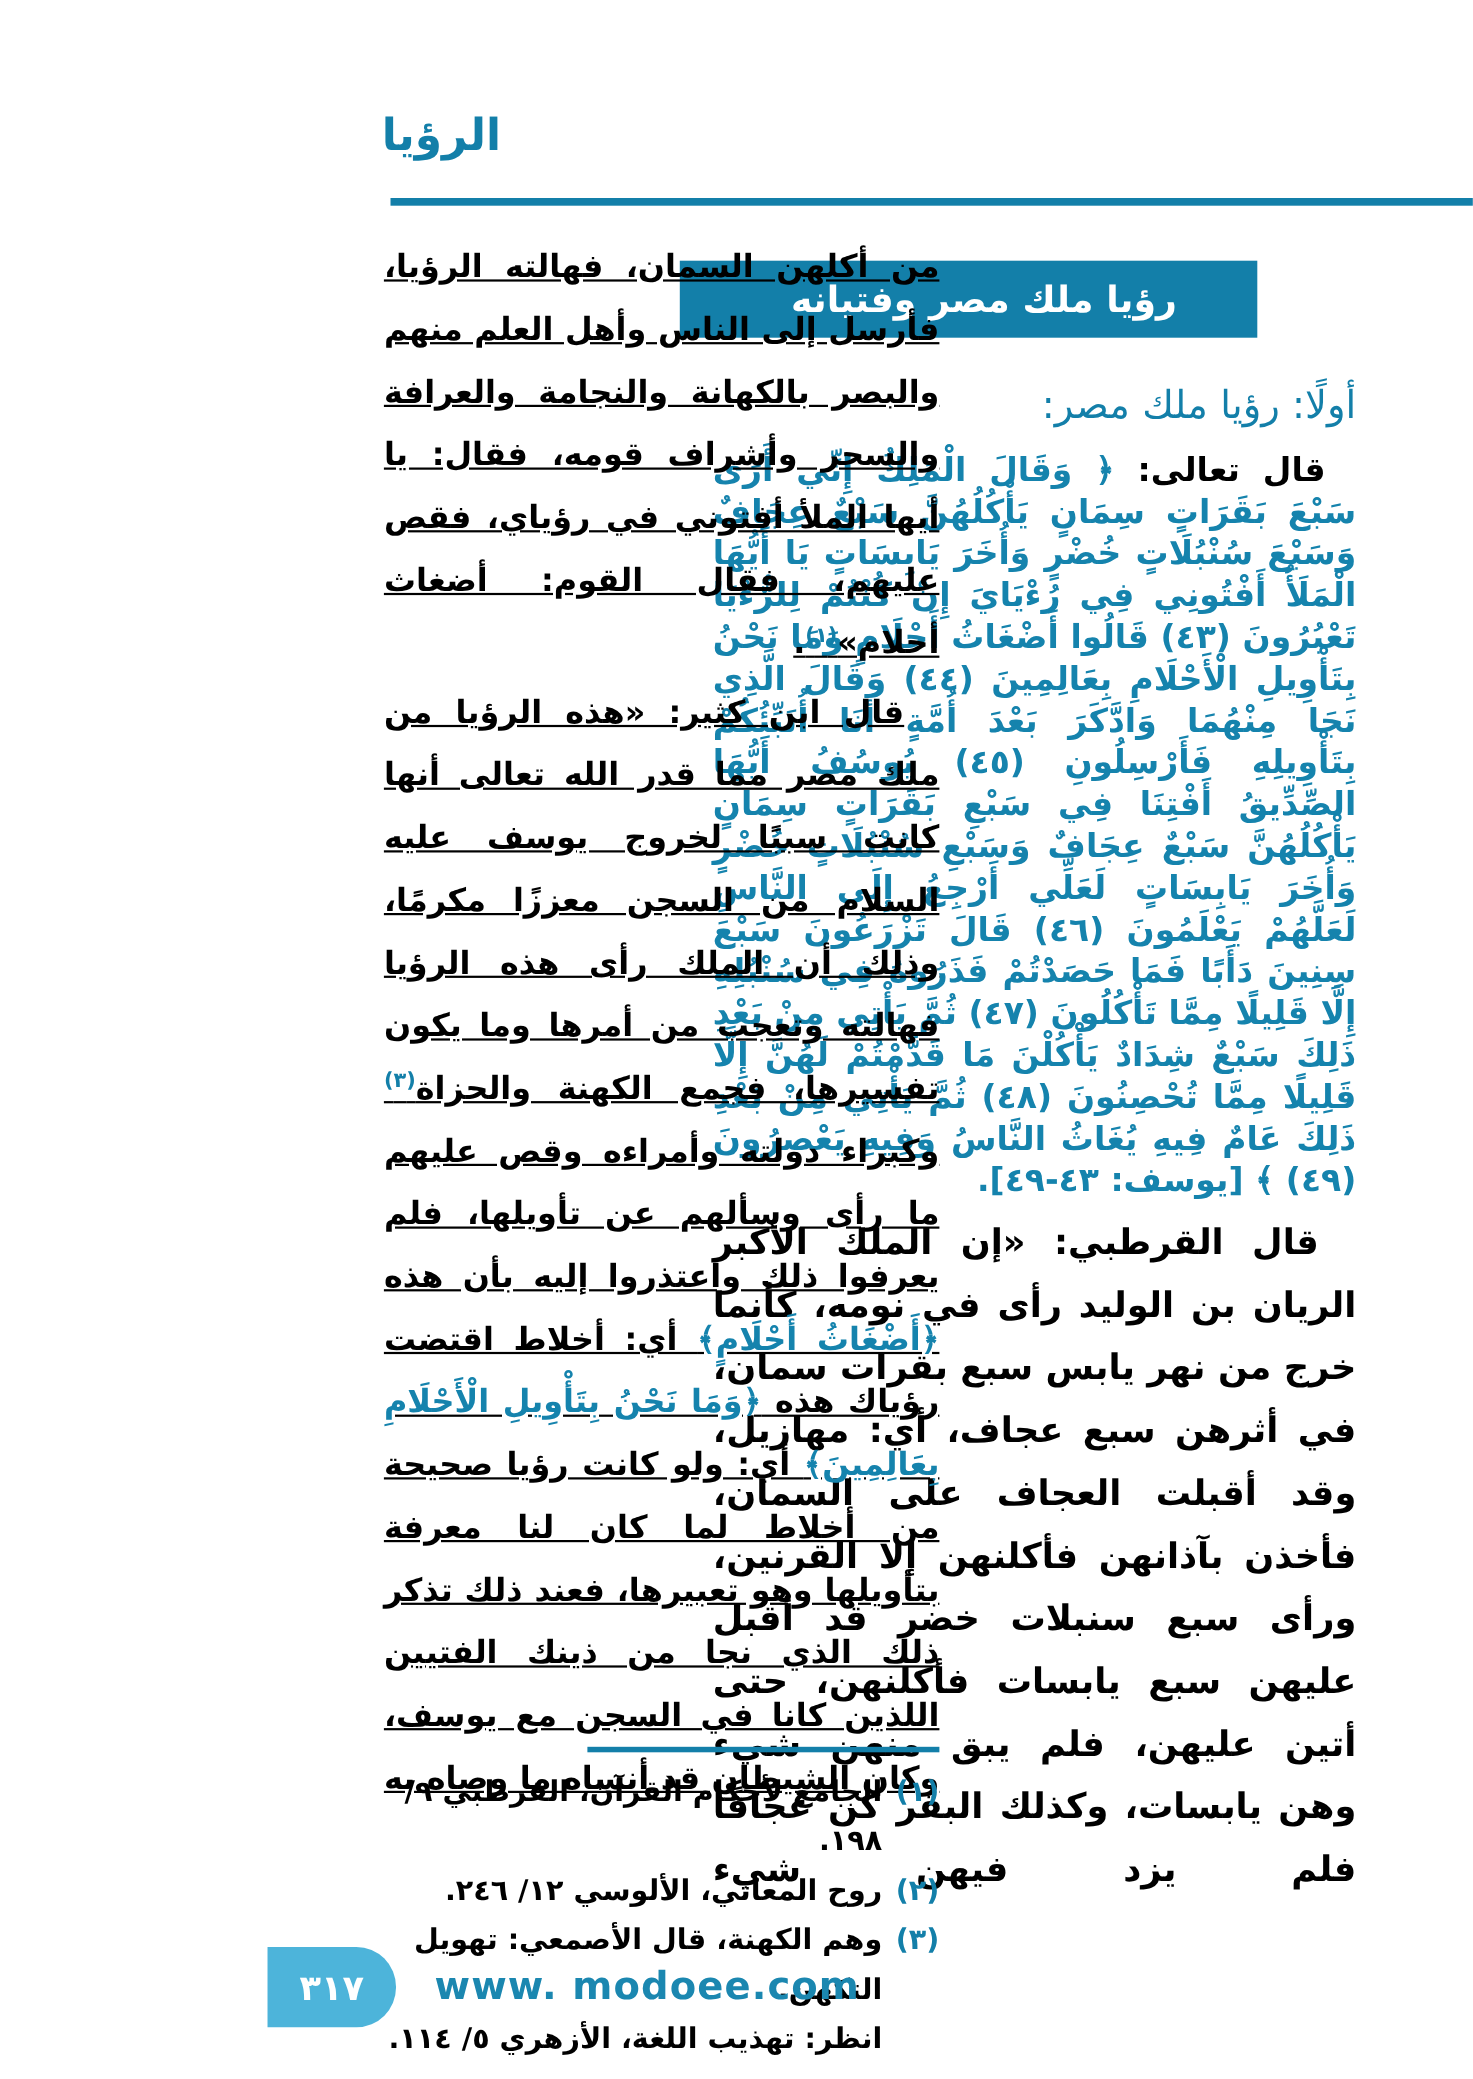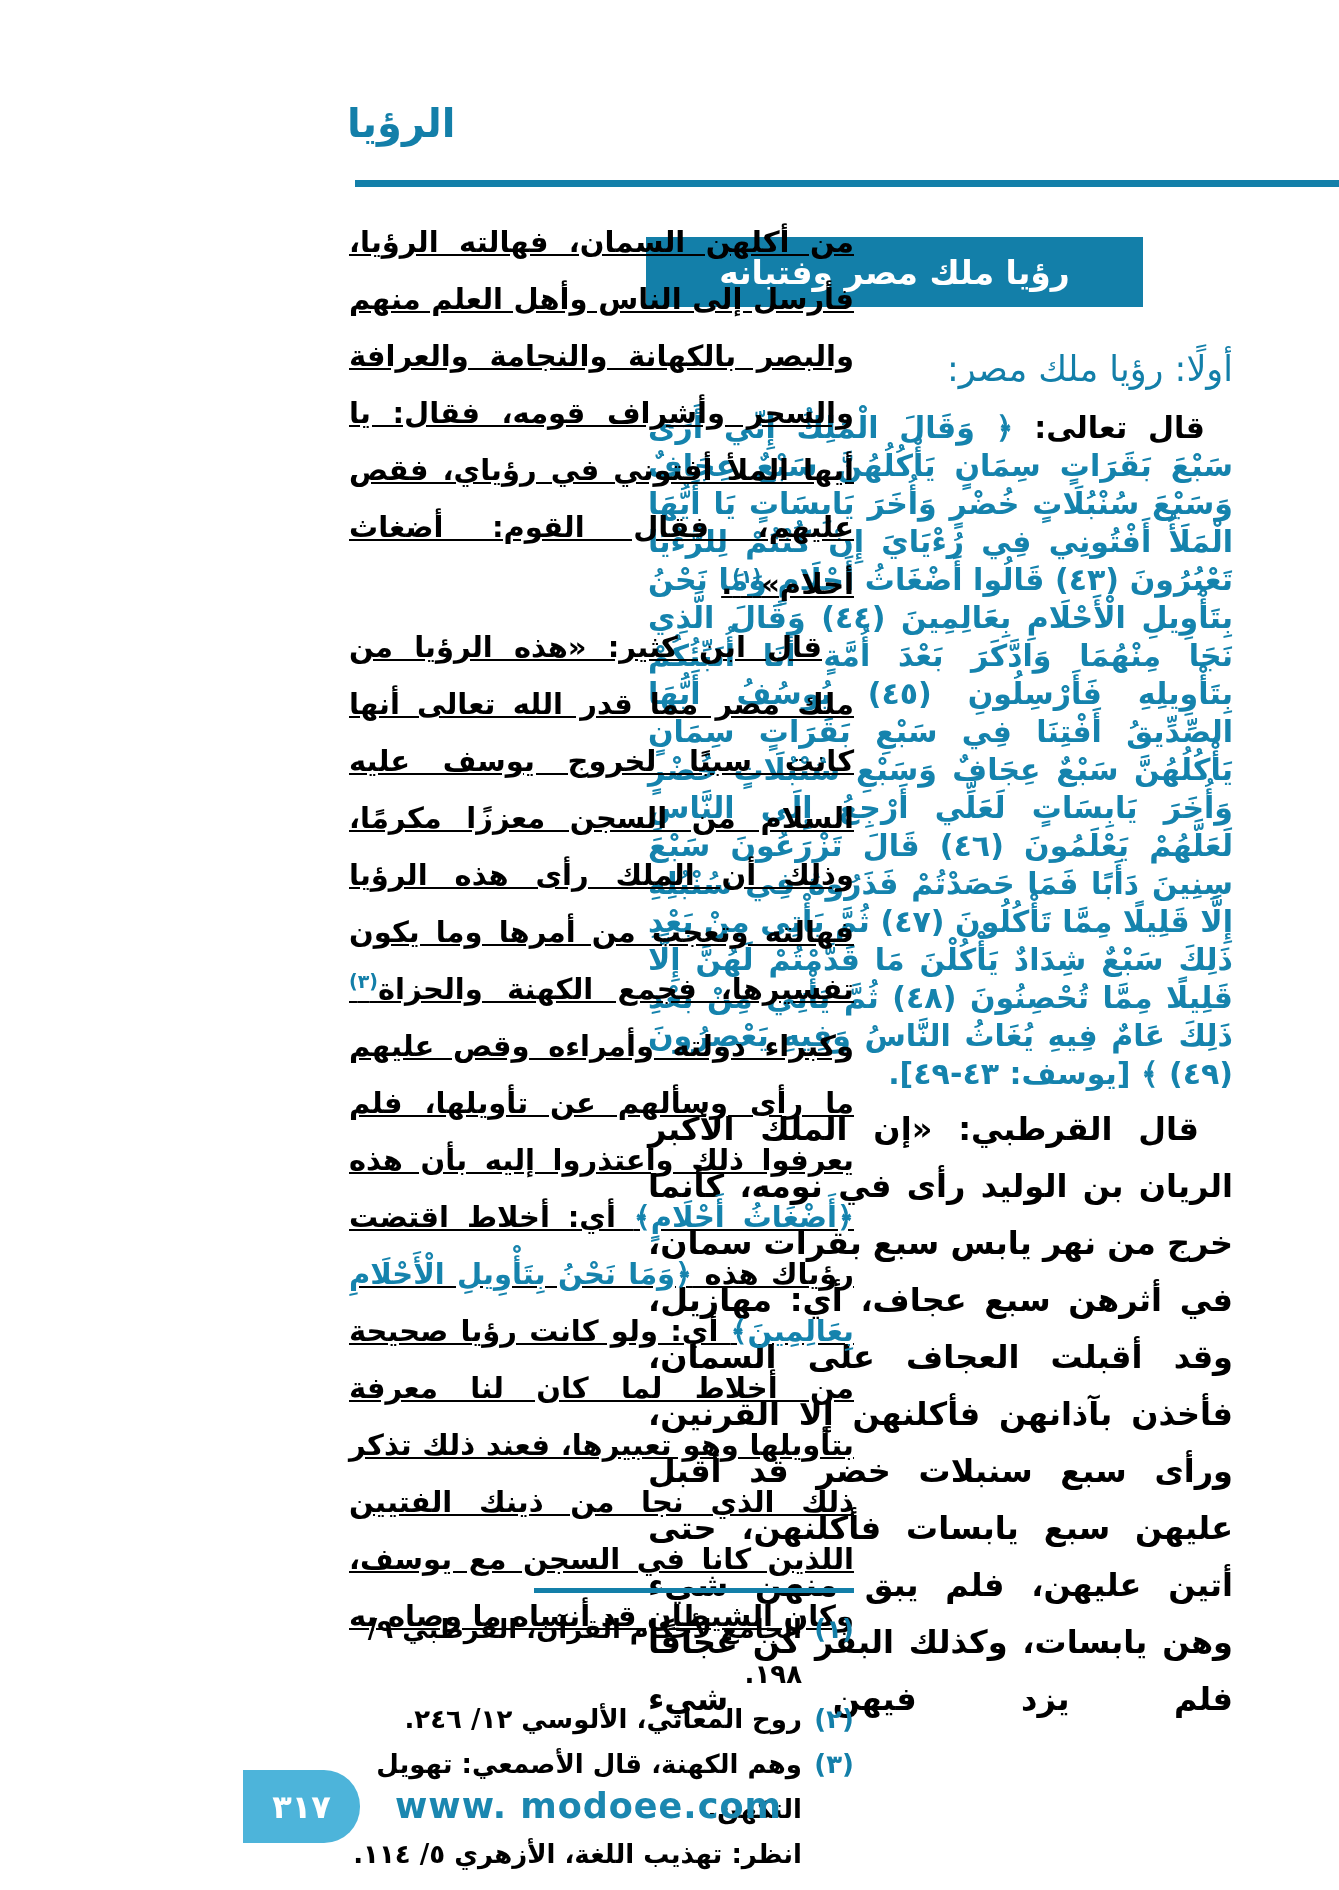--- a/index.html
+++ b/index.html
@@ -21,21 +21,21 @@
     position:absolute;left:112px;right:0;top:180px;height:7px;
     background:#137fa9;
   }
   
   .right-col{
     position:absolute;top:237px;right:106px;width:585px;
   }
   .banner{
     width:497px;height:70px;margin-right:90px;
     background:#137fa9;
-    display:flex;align-items:center;justify-content:center;
+    display:flex;align-items:center;justify-content:center;padding-left:28px;
   }
   .banner span{
     color:#ffffff;font-size:33px;font-weight:bold;
   }
   .subtitle{
     margin-top:34px;
     color:#137fa9;font-size:35px;font-weight:normal;
     text-align:right;line-height:56px;
   }
   .quran-para{

